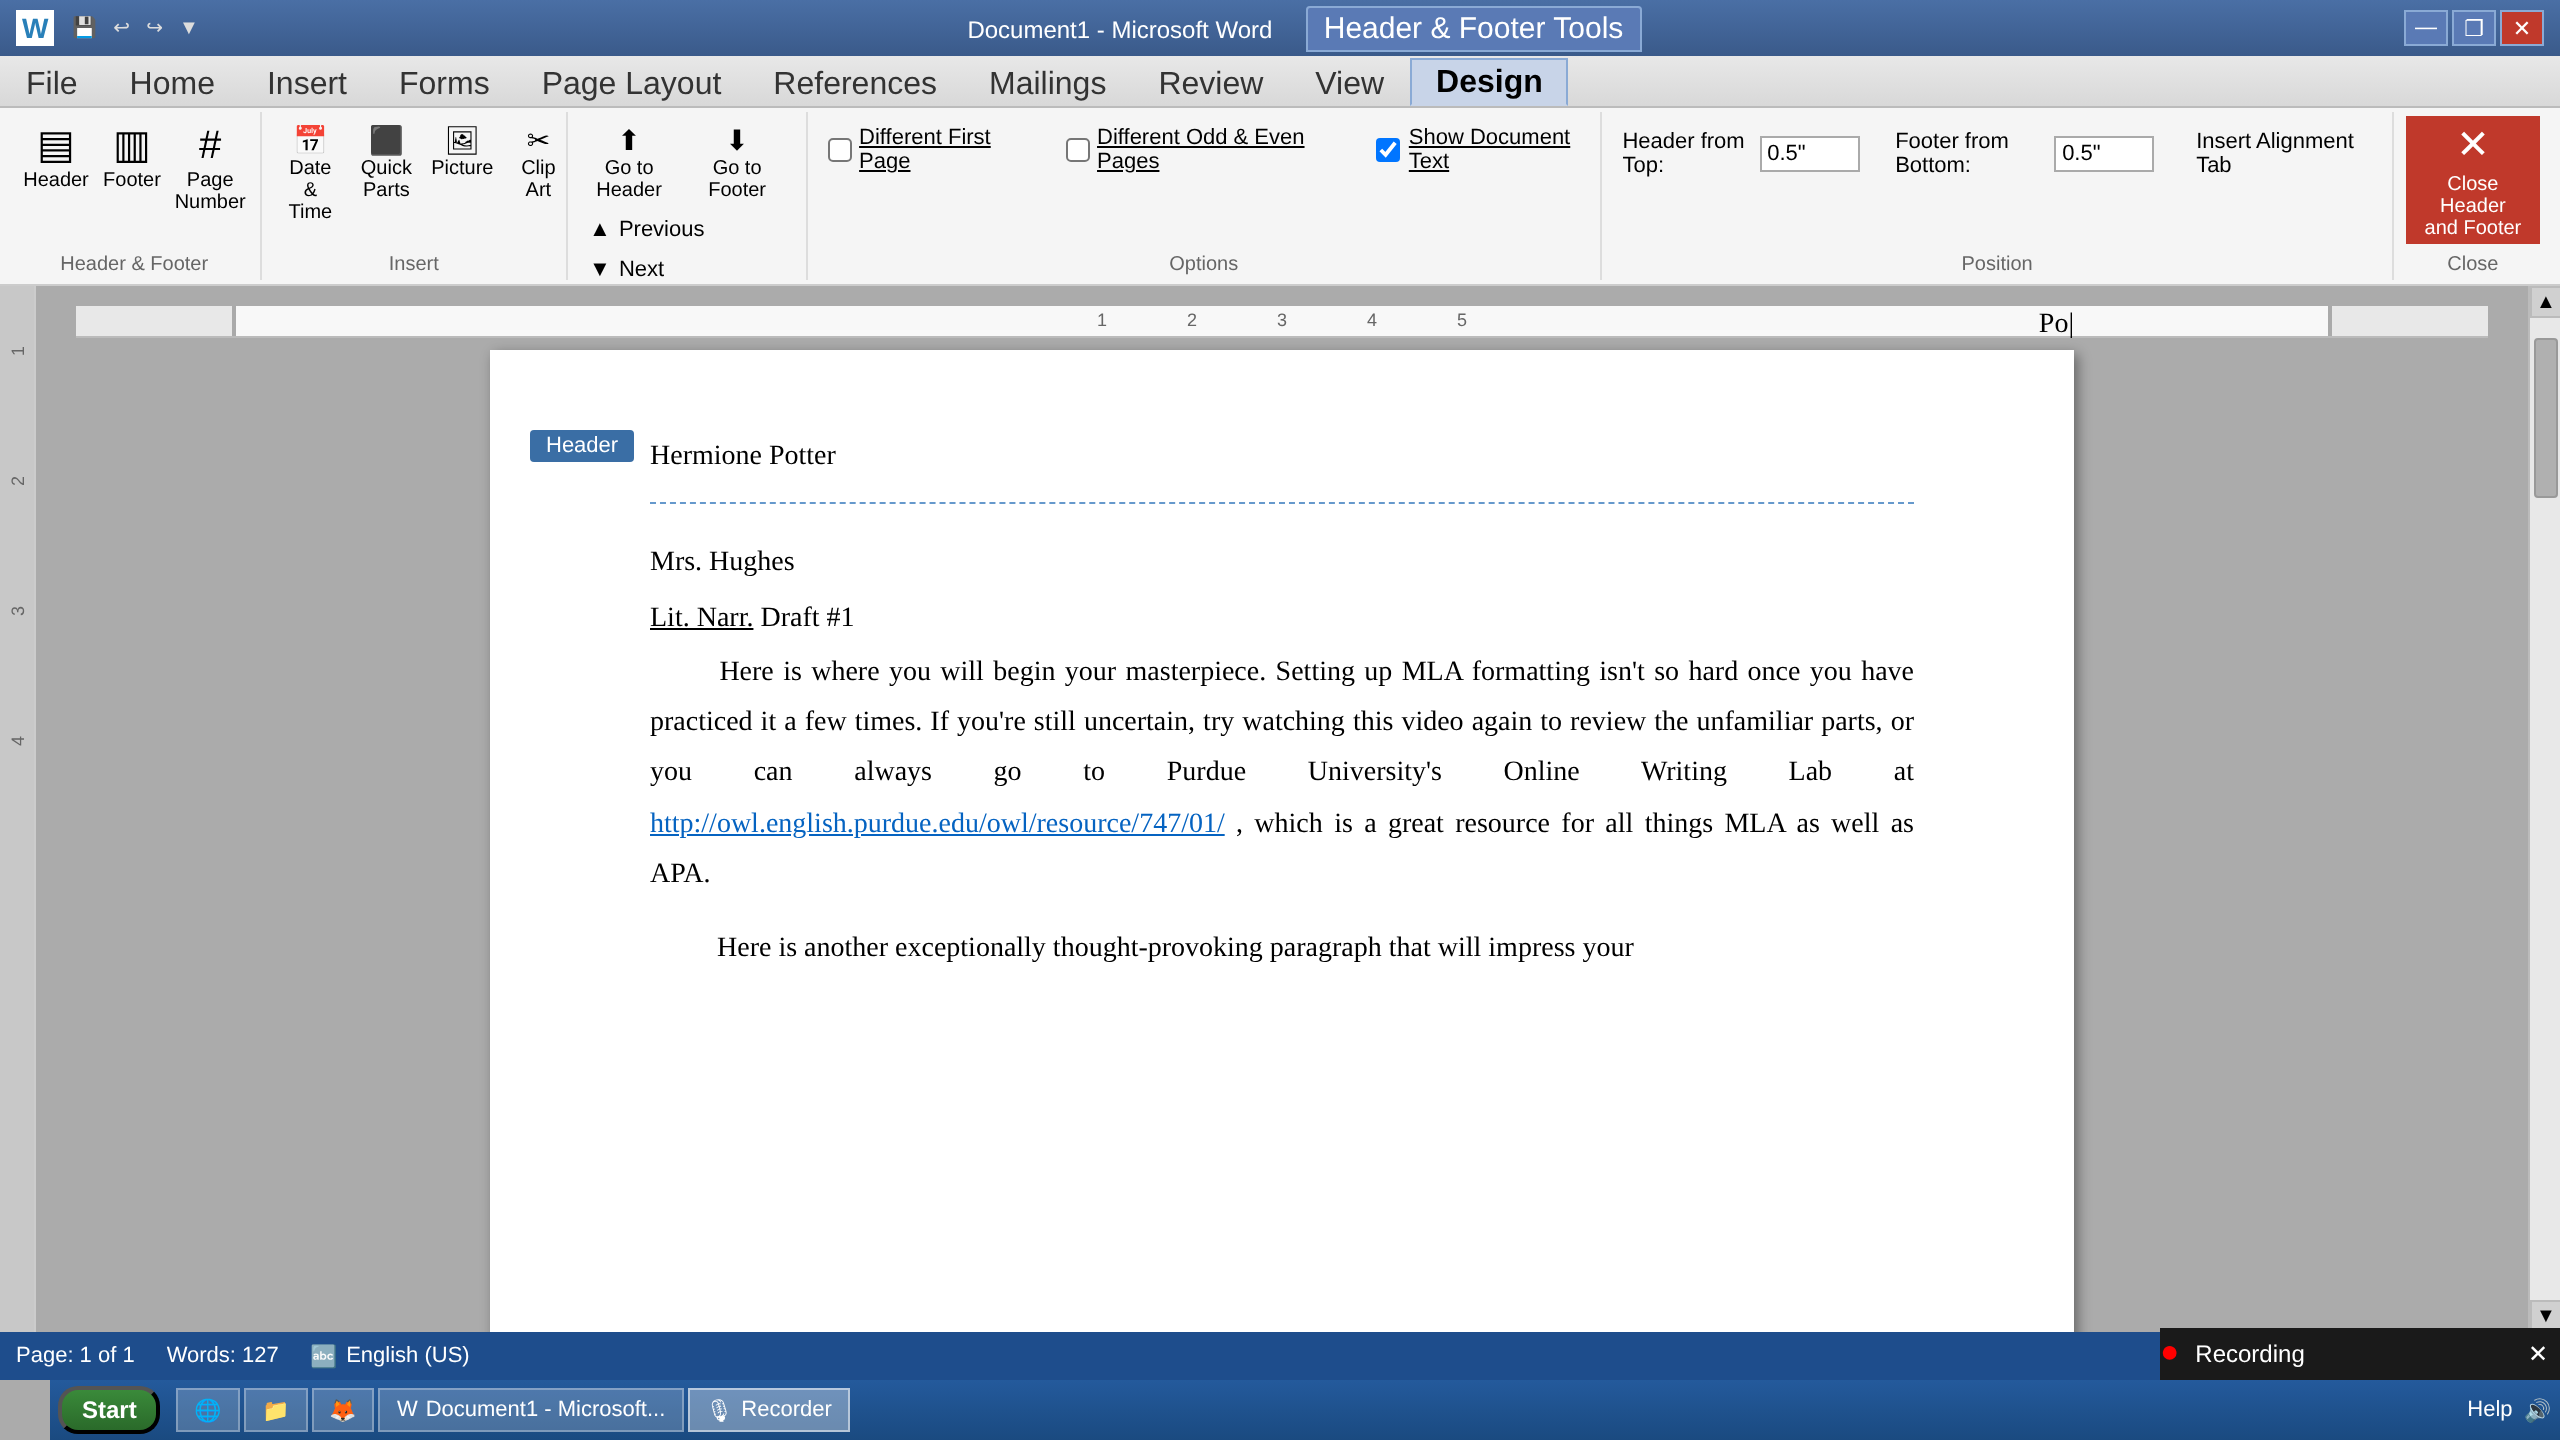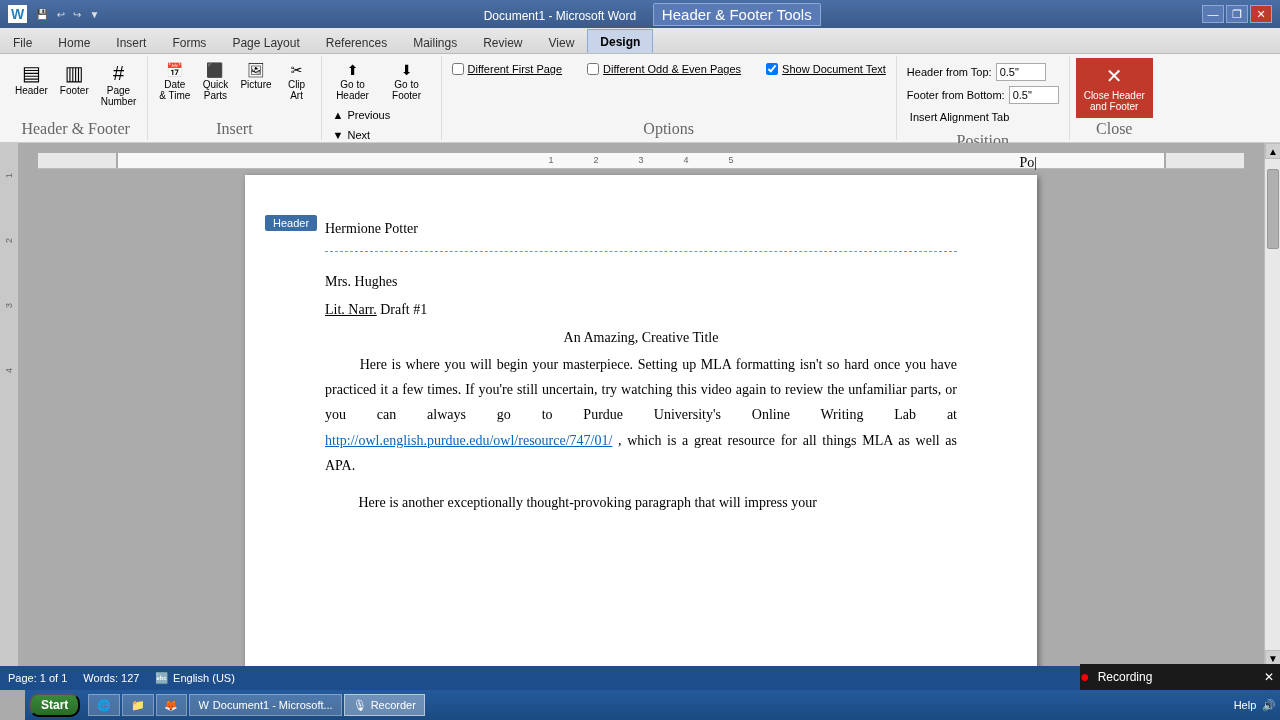--- a/index.html
+++ b/index.html
@@ -38,21 +38,21 @@
     }
     #ribbon-tabs {
       display: flex;
       background: linear-gradient(to bottom, #e8e8e8, #d8d8d8);
       border-bottom: 1px solid #bbb;
       height: 26px;
       align-items: flex-end;
     }
     .ribbon-tab {
       padding: 4px 12px 2px;
-      font-size: 12px;
+      font-size: 16px;
       cursor: pointer;
       border: 1px solid transparent;
       border-bottom: none;
       color: #333;
       height: 24px;
       display: flex; align-items: center; text-align: center;
     }
     .ribbon-tab.design-active {
       background: #c8d4e8;
       border-color: #8aaad5;
@@ -68,26 +68,25 @@
     }
     .ribbon-group {
       display: flex;
       flex-direction: column;
       border-right: 1px solid #ddd;
       padding: 2px 6px;
       min-width: 60px;
     }
     .ribbon-group:last-child { border-right: none; }
     .ribbon-group-label {
-      font-size: 16px;
+      font-size: 10px;
       color: #666;
       text-align: center;
       margin-top: auto;
       padding-top: 2px;
-      font-family: Liberation Serif, serif;
     }
     .ribbon-buttons {
       display: flex;
       gap: 2px;
       flex: 1;
       align-items: flex-start;
       padding-top: 2px;
     }
     .ribbon-btn {
       display: flex;
@@ -426,21 +425,21 @@
         </label>
         <label class="option-row">
           <input type="checkbox" checked="" style="">
           <span>Show Document Text</span>
         </label>
       </div>
       <div class="ribbon-group-label">Options</div>
     </div>
 
     <div class="ribbon-group" style="min-width:160px;">
-      <div style="display:flex; flex-direction:column; gap:3px; padding:4px 2px;">
+      <div style="display:flex; flex-direction:row; gap:14px; padding:4px 2px;">
         <div class="position-row">
           <span>Header from Top:</span>
           <input class="position-input" type="text" value="0.5&quot;" style="">
         </div>
         <div class="position-row">
           <span>Footer from Bottom:</span>
           <input class="position-input" type="text" value="0.5&quot;" style="">
         </div>
         <div class="nav-btn">
           <span>Insert Alignment Tab</span>
@@ -498,21 +497,20 @@
       <div id="header-area">
         <div class="header-tag">Header</div>
         <p class="doc-line">Hermione Potter</p>
       </div>
 
       <p class="doc-line">Mrs. Hughes</p>
       <p class="doc-line">
         <span class="doc-underline">Lit. Narr.</span>
         <span> Draft #1</span>
       </p>
-      <p class="doc-title">An Amazing, Creative Title</p>
       <p class="doc-paragraph">
         <span style="display:inline-block; width:30px;"></span>
         <span>Here is where you will begin your masterpiece. Setting up MLA formatting isn't so hard once you have practiced it a few times. If you're still uncertain, try watching this video again to review the unfamiliar parts, or you can always go to Purdue University's Online Writing Lab at</span>
         <a class="doc-link">http://owl.english.purdue.edu/owl/resource/747/01/</a>
         <span>, which is a great resource for all things MLA as well as APA.</span>
       </p>
       <p class="doc-paragraph">
         <span style="display:inline-block; width:30px;"></span>
         <span>Here is another exceptionally thought-provoking paragraph that will impress your</span>
       </p>

